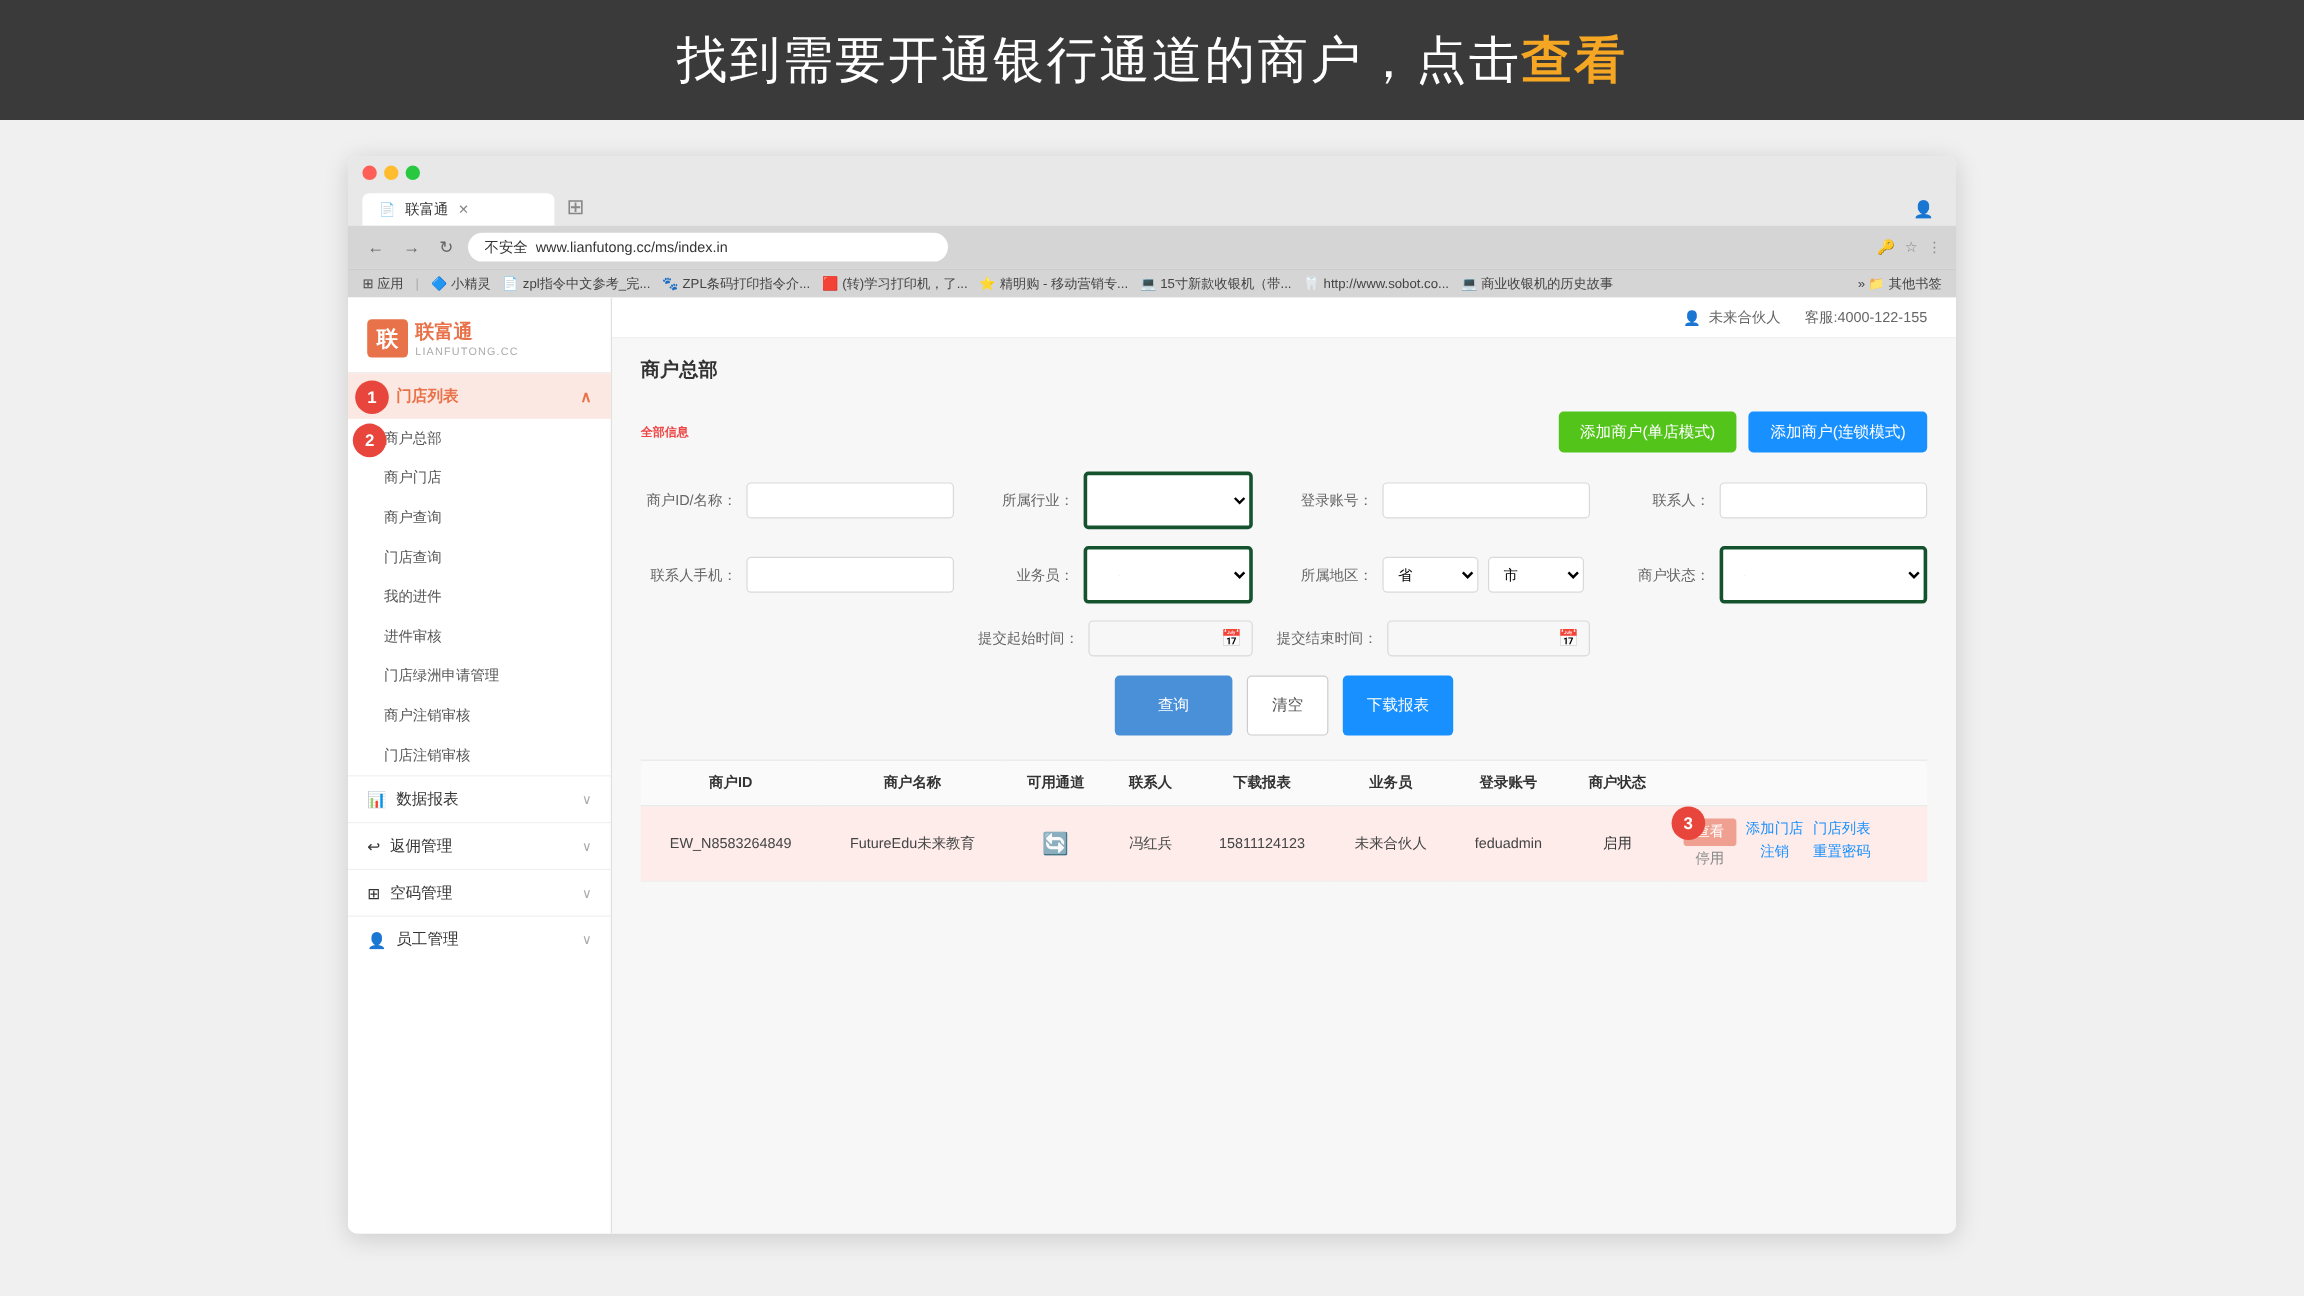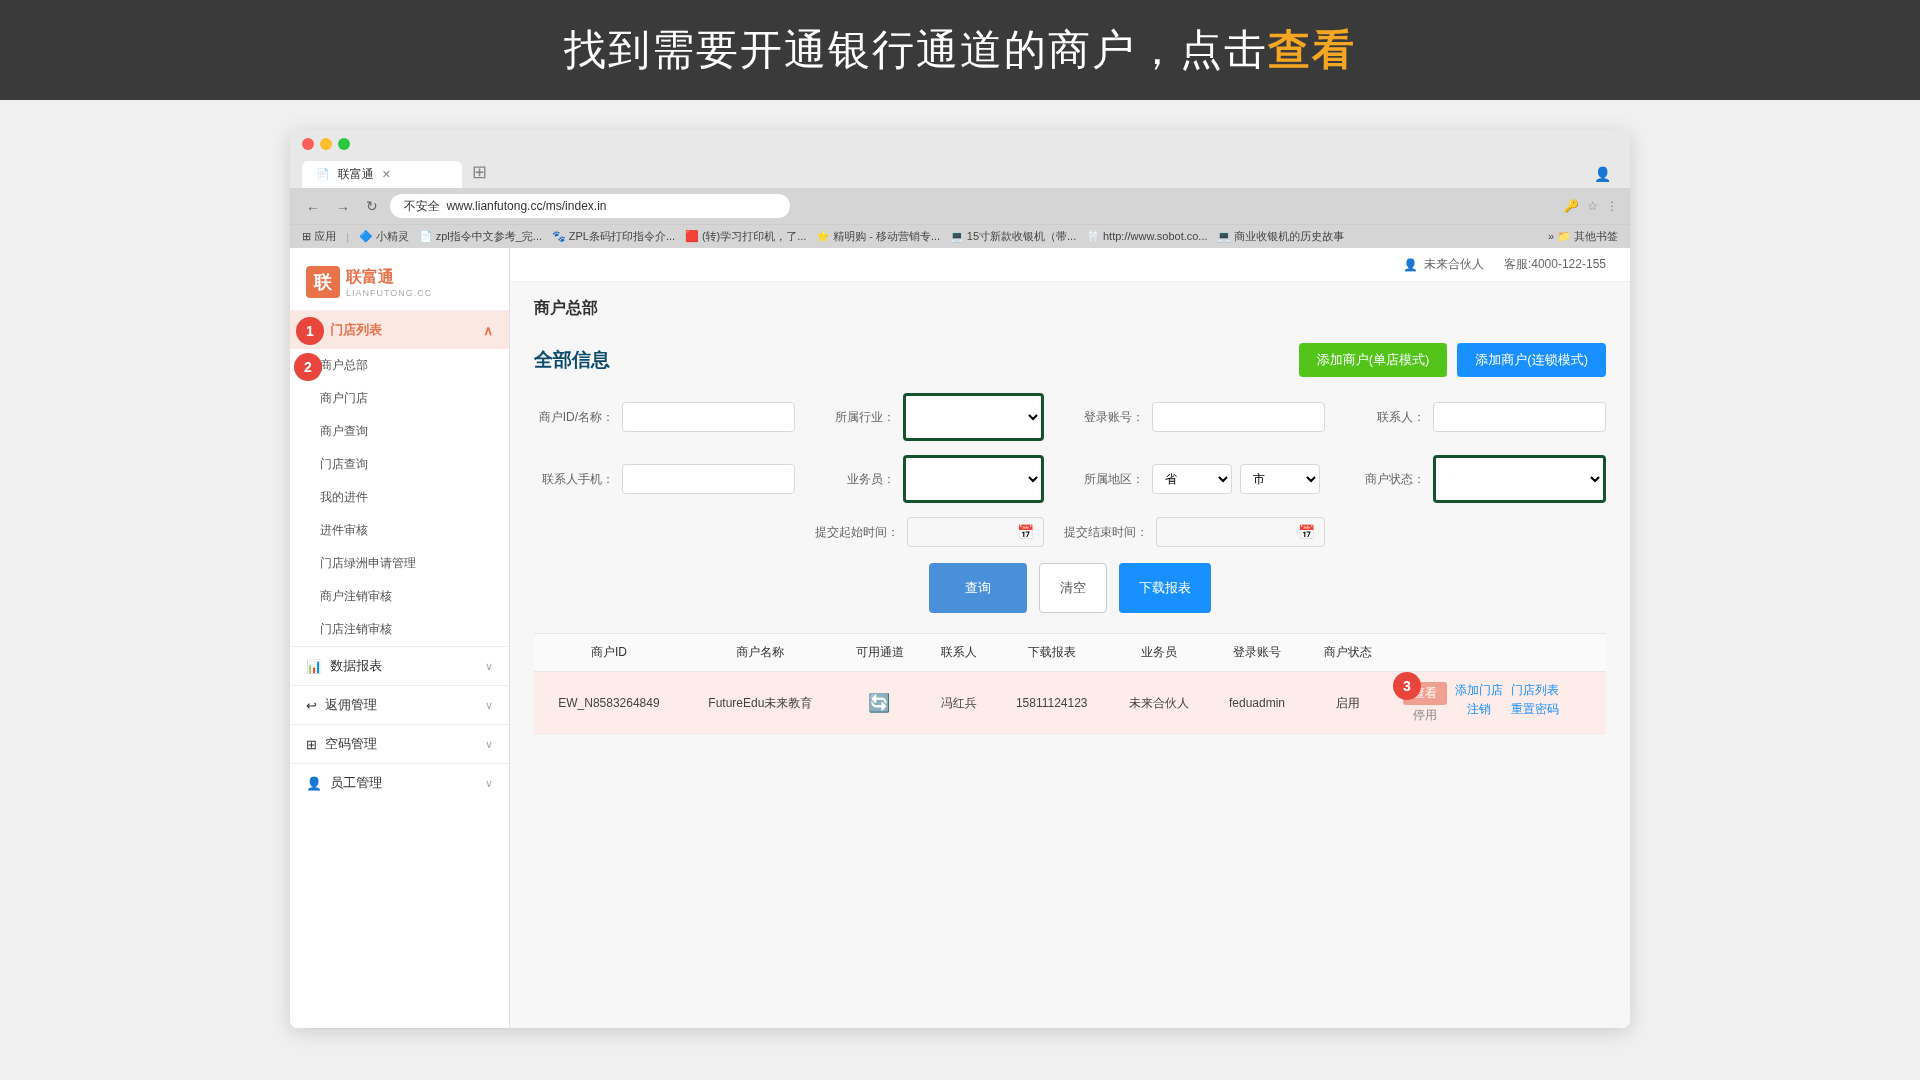--- a/index.html
+++ b/index.html
@@ -212,23 +212,23 @@
       font-size: 16px;
       font-weight: bold;
       color: #333;
     }
 
     .content-area {
       padding: 16px 24px;
     }
 
     .section-title {
-      font-size: 19px;
+      font-size: 10px;
       font-weight: bold;
-      color: #0c4a6e;
+      color: #ef4444;
     }
 
     .action-buttons {
       display: flex;
       justify-content: flex-end;
       gap: 10px;
       margin-bottom: 20px;
     }
     .btn-green {
       background: #52c41a;
@@ -347,21 +347,21 @@
       border-collapse: collapse;
       font-size: 12px;
     }
     .data-table th {
       background: #fafafa;
       border-bottom: 1px solid #e8e8e8;
       border-top: 1px solid #e8e8e8;
       padding: 10px 12px;
       text-align: center;
       color: #333;
-      font-weight: normal;
+      font-weight: bold;
     }
     .data-table td {
       padding: 10px 12px;
       text-align: center;
       border-bottom: 1px solid #f0f0f0;
       color: #444;
     }
     .data-table tr.highlighted td {
       background: #fdecea;
     }

